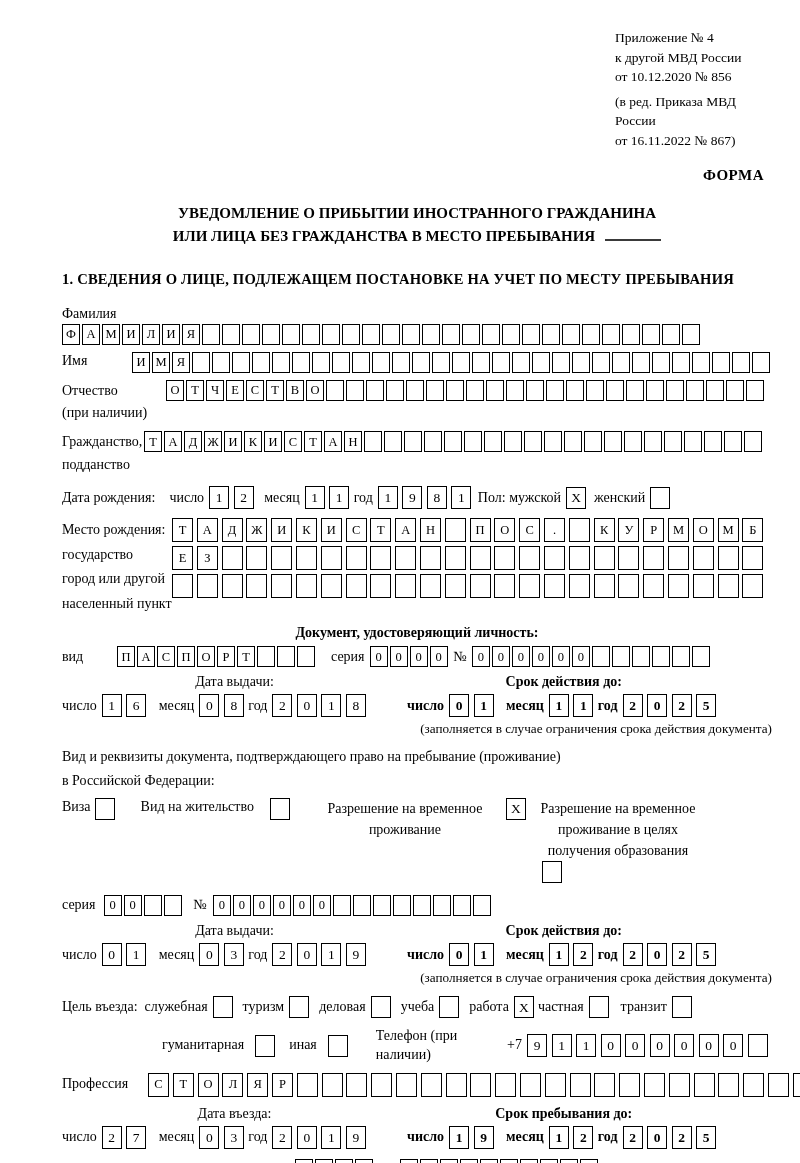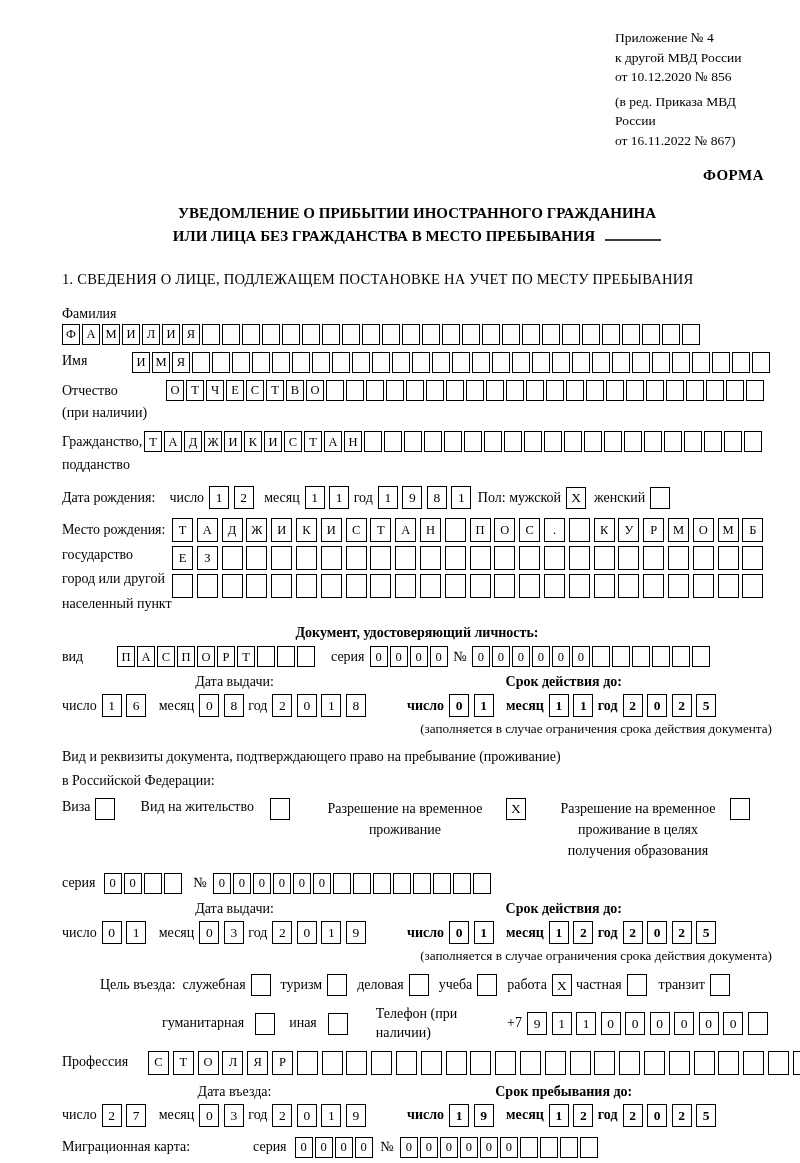--- a/index.html
+++ b/index.html
@@ -13,21 +13,21 @@
   .page { padding:28px 28px 0 62px; width:800px; }
 
   
   .top-right { margin-left:553px; font-size:13.5px; line-height:1.45; }
   .top-right .edition { margin-top:5px; }
   .forma { text-align:right; font-weight:bold; font-size:15px; letter-spacing:.5px; margin:16px 8px 0 0; }
 
   
   .title { text-align:center; font-weight:bold; font-size:15px; margin-top:16px; line-height:1.55; }
   .blank-line { display:inline-block; width:56px; border-bottom:2px solid #3a3a3a; height:14px; margin-left:10px; }
-  .section-heading { font-weight:normal; font-size:14.6px; margin-top:22px; letter-spacing:.2px; }
+  .section-heading { font-weight:bold; font-size:14.6px; margin-top:22px; letter-spacing:.2px; }
 
   
   .cells { display:flex; flex-wrap:nowrap; }
   .cell {
     flex:none; width:18px; height:21px; border:1px solid #000; margin-right:2px;
     display:flex; align-items:center; justify-content:center;
     font-size:12.5px; line-height:1;
   }
   .cells.wide .cell { width:21px; margin-right:3.8px; height:24px; }
   .cells.date .cell { width:20px; height:23px; margin-right:4.5px; font-size:13.5px; }
@@ -452,21 +452,21 @@
       <span class="checkbox" style="margin-left:4px;"></span>
     </div>
     <div class="res-item" style="margin-left:26px;">
       <span>Вид на жительство</span>
       <span class="checkbox" style="margin-left:16px;"></span>
     </div>
     <div class="res-item" style="margin-left:22px;">
       <span class="center-lbl" style="width:186px;">Разрешение на временное проживание</span>
       <span class="checkbox" style="margin-left:8px;">X</span>
     </div>
-    <div class="res-item" style="margin-left:28px;">
+    <div class="res-item" style="margin-left:8px;flex-direction:column;">
       <span class="center-lbl" style="width:168px;">Разрешение на временное проживание в целях получения образования</span>
       <span class="checkbox" style="margin-left:8px;"></span>
     </div>
   </div>
 
   <div class="frow date-row" style="margin-top:12px;">
     <span class="dlbl" style="margin-right:8px;">серия</span>
     <span class="cells">
         <span class="cell">0</span>
         <span class="cell">0</span>
@@ -533,21 +533,21 @@
             <span class="cell">2</span>
             <span class="cell">0</span>
             <span class="cell">2</span>
             <span class="cell">5</span>
           </span>
       </div>
     </div>
   </div>
   <div class="note-right">(заполняется в случае ограничения срока действия документа)</div>
 
-  <div class="frow date-row" style="margin-top:10px;margin-left:38px;">
+  <div class="frow date-row" style="margin-top:10px;">
     <span class="dlbl">Цель въезда:</span>
     <span class="pitem" style="margin-left:2px;">
         <span class="plbl">служебная</span>
         <span class="checkbox"></span>
       </span>
     <span class="pitem" style="margin-left:10px;">
         <span class="plbl">туризм</span>
         <span class="checkbox"></span>
       </span>
     <span class="pitem" style="margin-left:10px;">

